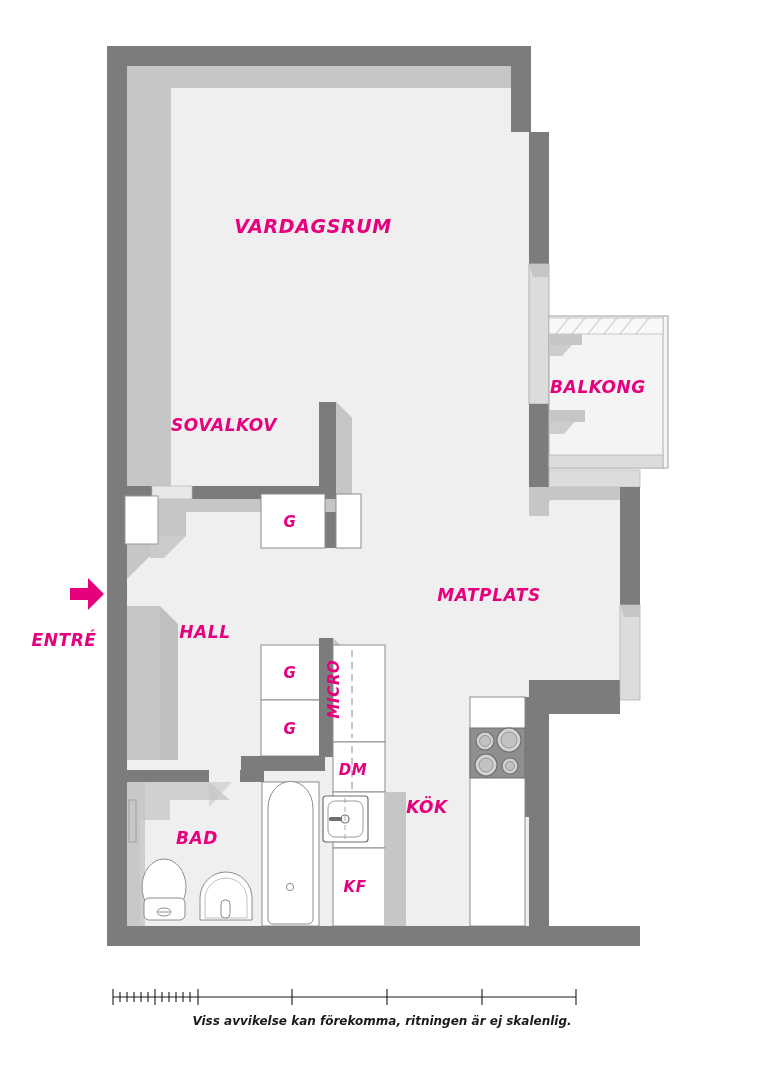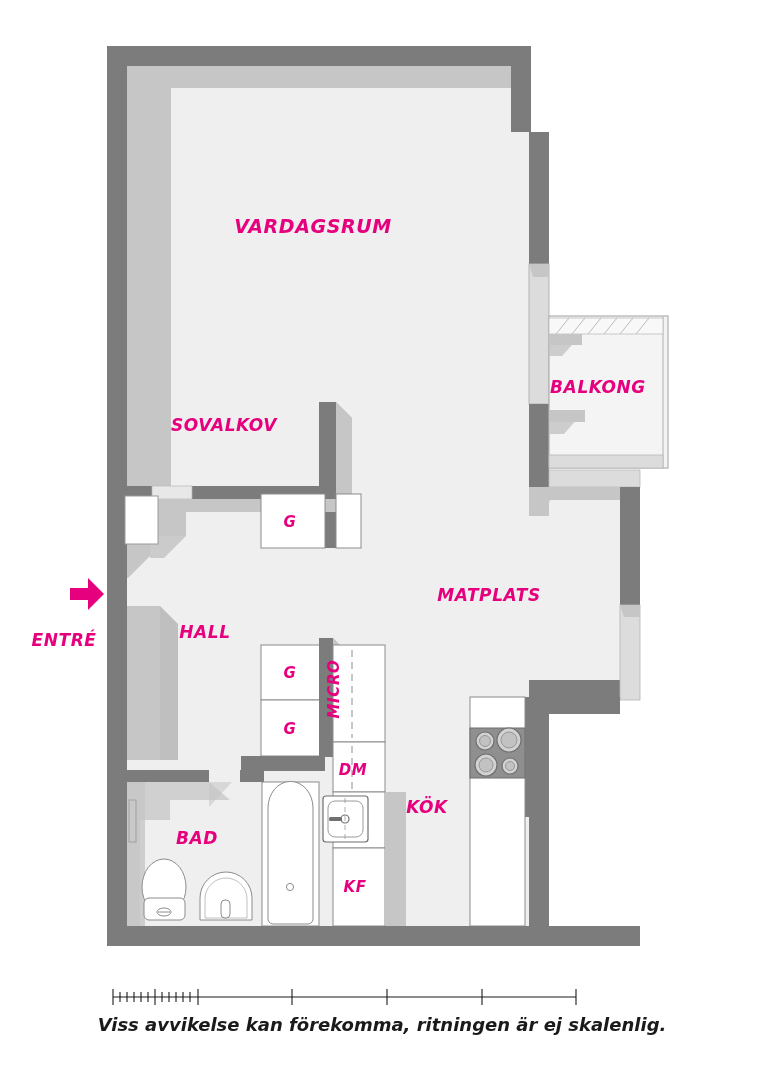--- a/index.html
+++ b/index.html
@@ -7,21 +7,21 @@
        font-family:"DejaVu Sans","Liberation Sans",sans-serif;}
   #plan-root{position:absolute;left:0;top:0;width:764px;height:771px;}
   svg#floorplan{display:block;width:764px;height:1080px;}
   .roomlabel{font-family:"DejaVu Sans","Liberation Sans",sans-serif;
              font-weight:700;font-style:italic;fill:#e6007e;letter-spacing:0.6px;}
   .r-big{font-size:19px;}
   .r-mid{font-size:17px;}
   .r-sm{font-size:15px;}
   .disclaimer{position:absolute;left:0;width:764px;text-align:center;
               font-family:"DejaVu Sans","Liberation Sans",sans-serif;
-              font-weight:700;font-style:italic;font-size:18px;color:#1a1a1a;}
+              font-weight:700;font-style:italic;font-size:12px;color:#1a1a1a;}
 </style>
 </head>
 <body>
 
 <div id="plan-root">
 
 <svg id="floorplan" viewBox="0 0 764 1080">
 
   <g>
     <path d="M107,46 L531,46 L531,132 L549,132 L549,316 L668,316 L668,468 L549,468

